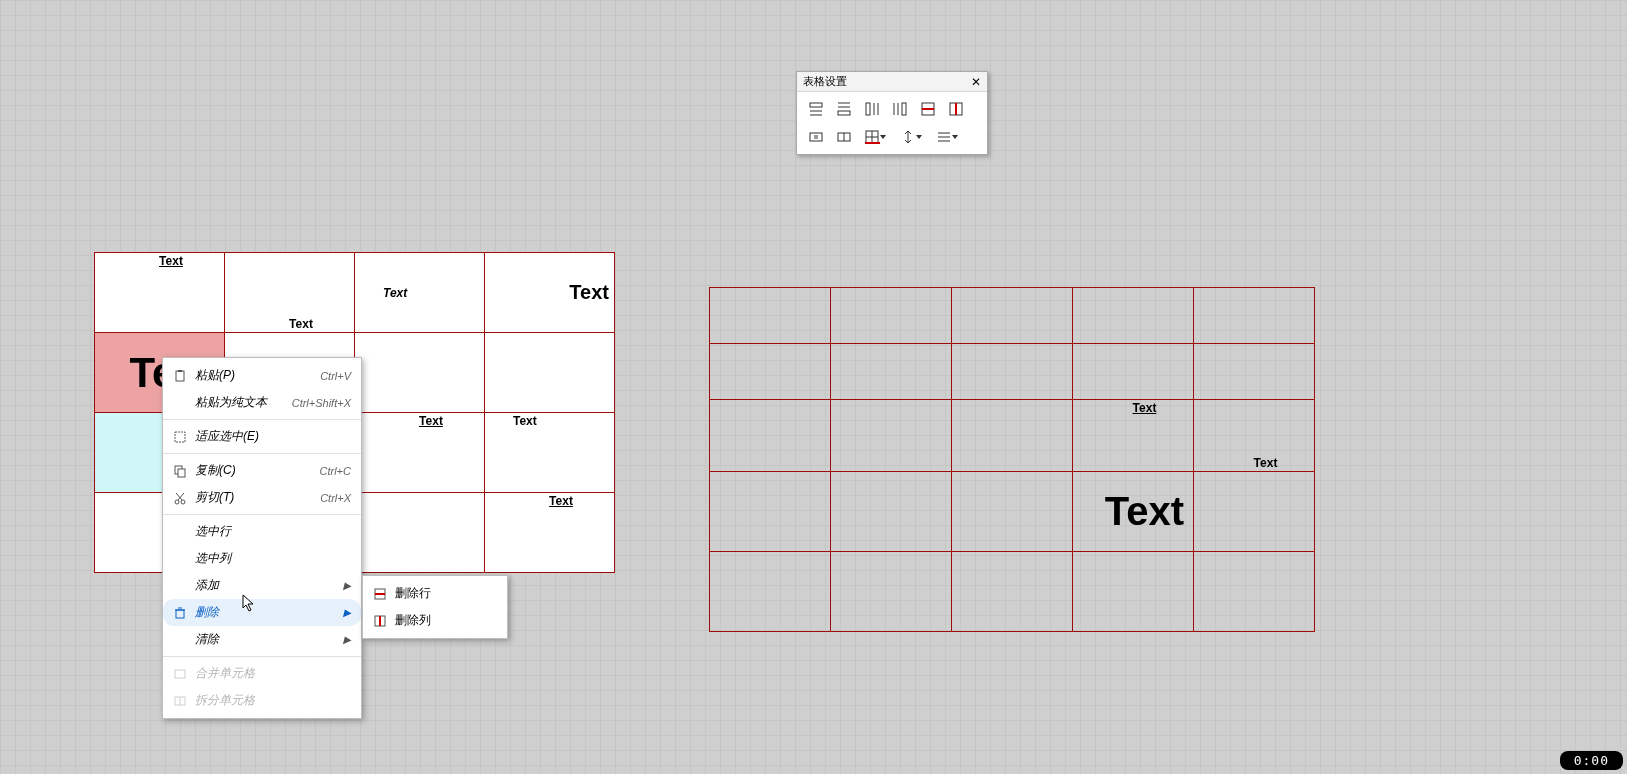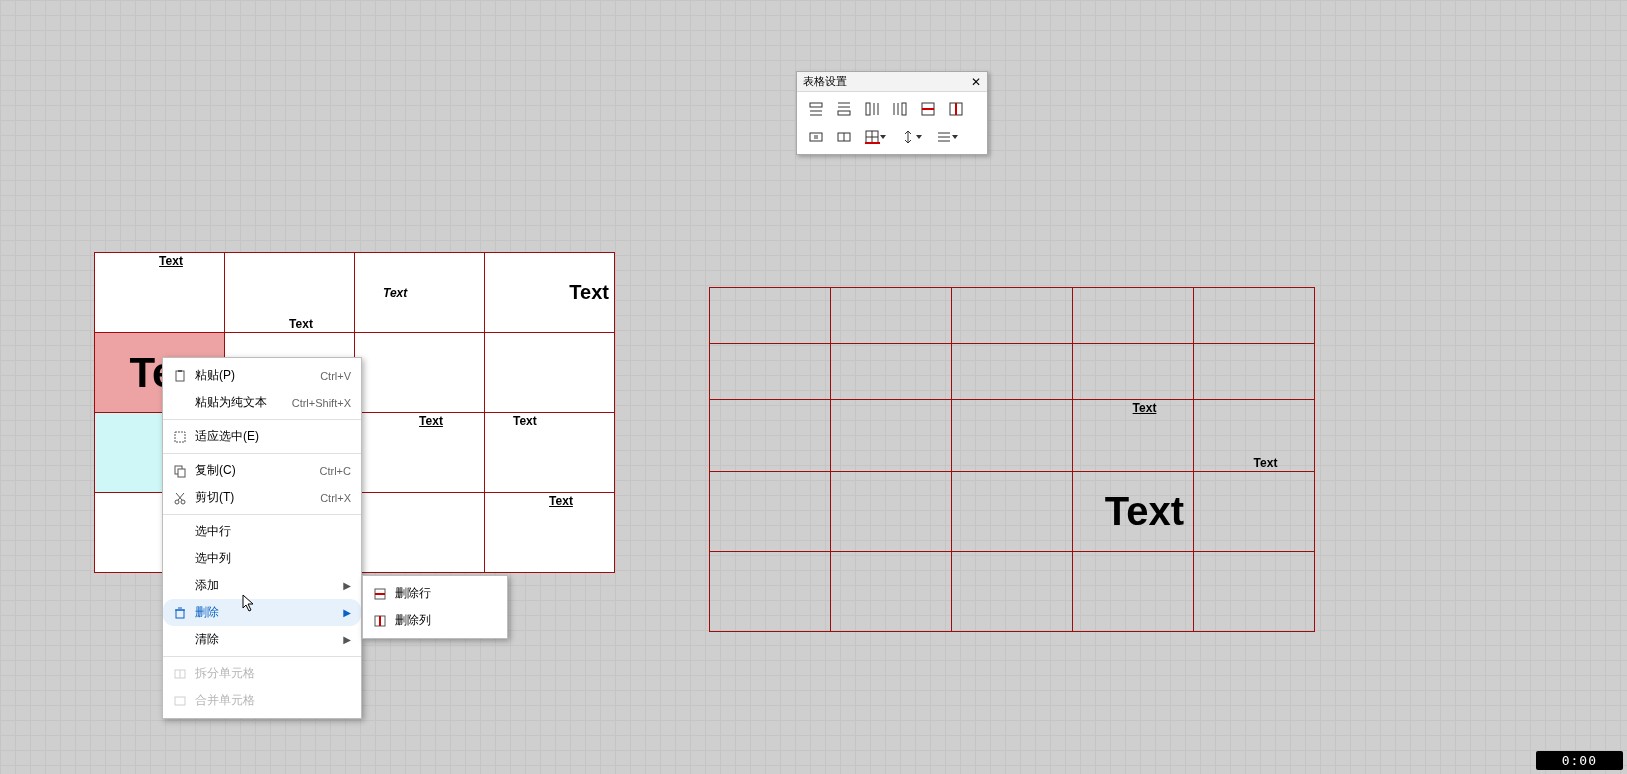--- a/index.html
+++ b/index.html
@@ -99,21 +99,21 @@
   
   .ctx {
     position: absolute;
     background: #fff;
     border: 1px solid #bdbdbd;
     box-shadow: 2px 2px 6px rgba(0,0,0,.3);
     padding: 4px 0;
     width: 200px;
     font-size: 12px;
   }
-  .ctx.main { top: 357px; left: 162px; }
+  .ctx.main { top: 357px; left: 162px; font-style: italic; }
   .ctx.sub  { top: 575px; left: 362px; width: 146px; }
   .ctx .row {
     display: flex;
     align-items: center;
     height: 27px;
     padding: 0 10px 0 8px;
     cursor: default;
   }
   .ctx .row.hover { background: #e6f1fb; color: #0b61c4; border-radius: 11px; }
   .ctx .ico {
@@ -151,22 +151,22 @@
 
   
   .timer {
     position: absolute;
     bottom: 4px;
     right: 4px;
     background: #000;
     color: #fff;
     font-family: monospace;
     font-size: 13px;
-    padding: 2px 26px;
-    border-radius: 2px;
+    padding: 2px 14px;
+    border-radius: 8px;
     letter-spacing: 1px;
   }
 
   .pos-tl { vertical-align: top; text-align: left; }
   .pos-tc { vertical-align: top; text-align: center; }
   .pos-ml { vertical-align: middle; text-align: left; }
   .pos-mc { vertical-align: middle; text-align: center; }
   .pos-mr { vertical-align: middle; text-align: right; }
   .pos-bc { vertical-align: bottom; text-align: center; }
 </style>
@@ -410,32 +410,32 @@
     <div class="row">
       <span class="ico"></span>
       <span class="lbl">清除</span>
       <span class="arrow">▶</span>
     </div>
     <hr>
     <div class="row disabled">
       <span class="ico">
         <svg width="14" height="14">
             <rect x="2" y="3" width="10" height="8" fill="none" stroke="currentColor"></rect>
+          </svg>
+      </span>
+      <span class="lbl">合并单元格</span>
+    </div>
+    <div class="row disabled">
+      <span class="ico">
+        <svg width="14" height="14">
+            <rect x="2" y="3" width="10" height="8" fill="none" stroke="currentColor"></rect>
             <line x1="7" y1="3" x2="7" y2="11" stroke="currentColor"></line>
           </svg>
       </span>
       <span class="lbl">拆分单元格</span>
-    </div>
-    <div class="row disabled">
-      <span class="ico">
-        <svg width="14" height="14">
-            <rect x="2" y="3" width="10" height="8" fill="none" stroke="currentColor"></rect>
-          </svg>
-      </span>
-      <span class="lbl">合并单元格</span>
     </div>
   </div>
 
   <div class="ctx sub">
     <div class="row">
       <span class="ico">
         <svg width="14" height="14">
             <rect x="2" y="2" width="10" height="10" fill="none" stroke="currentColor"></rect>
             <line x1="2" y1="7" x2="12" y2="7" stroke="#c00" stroke-width="2"></line>
           </svg>

